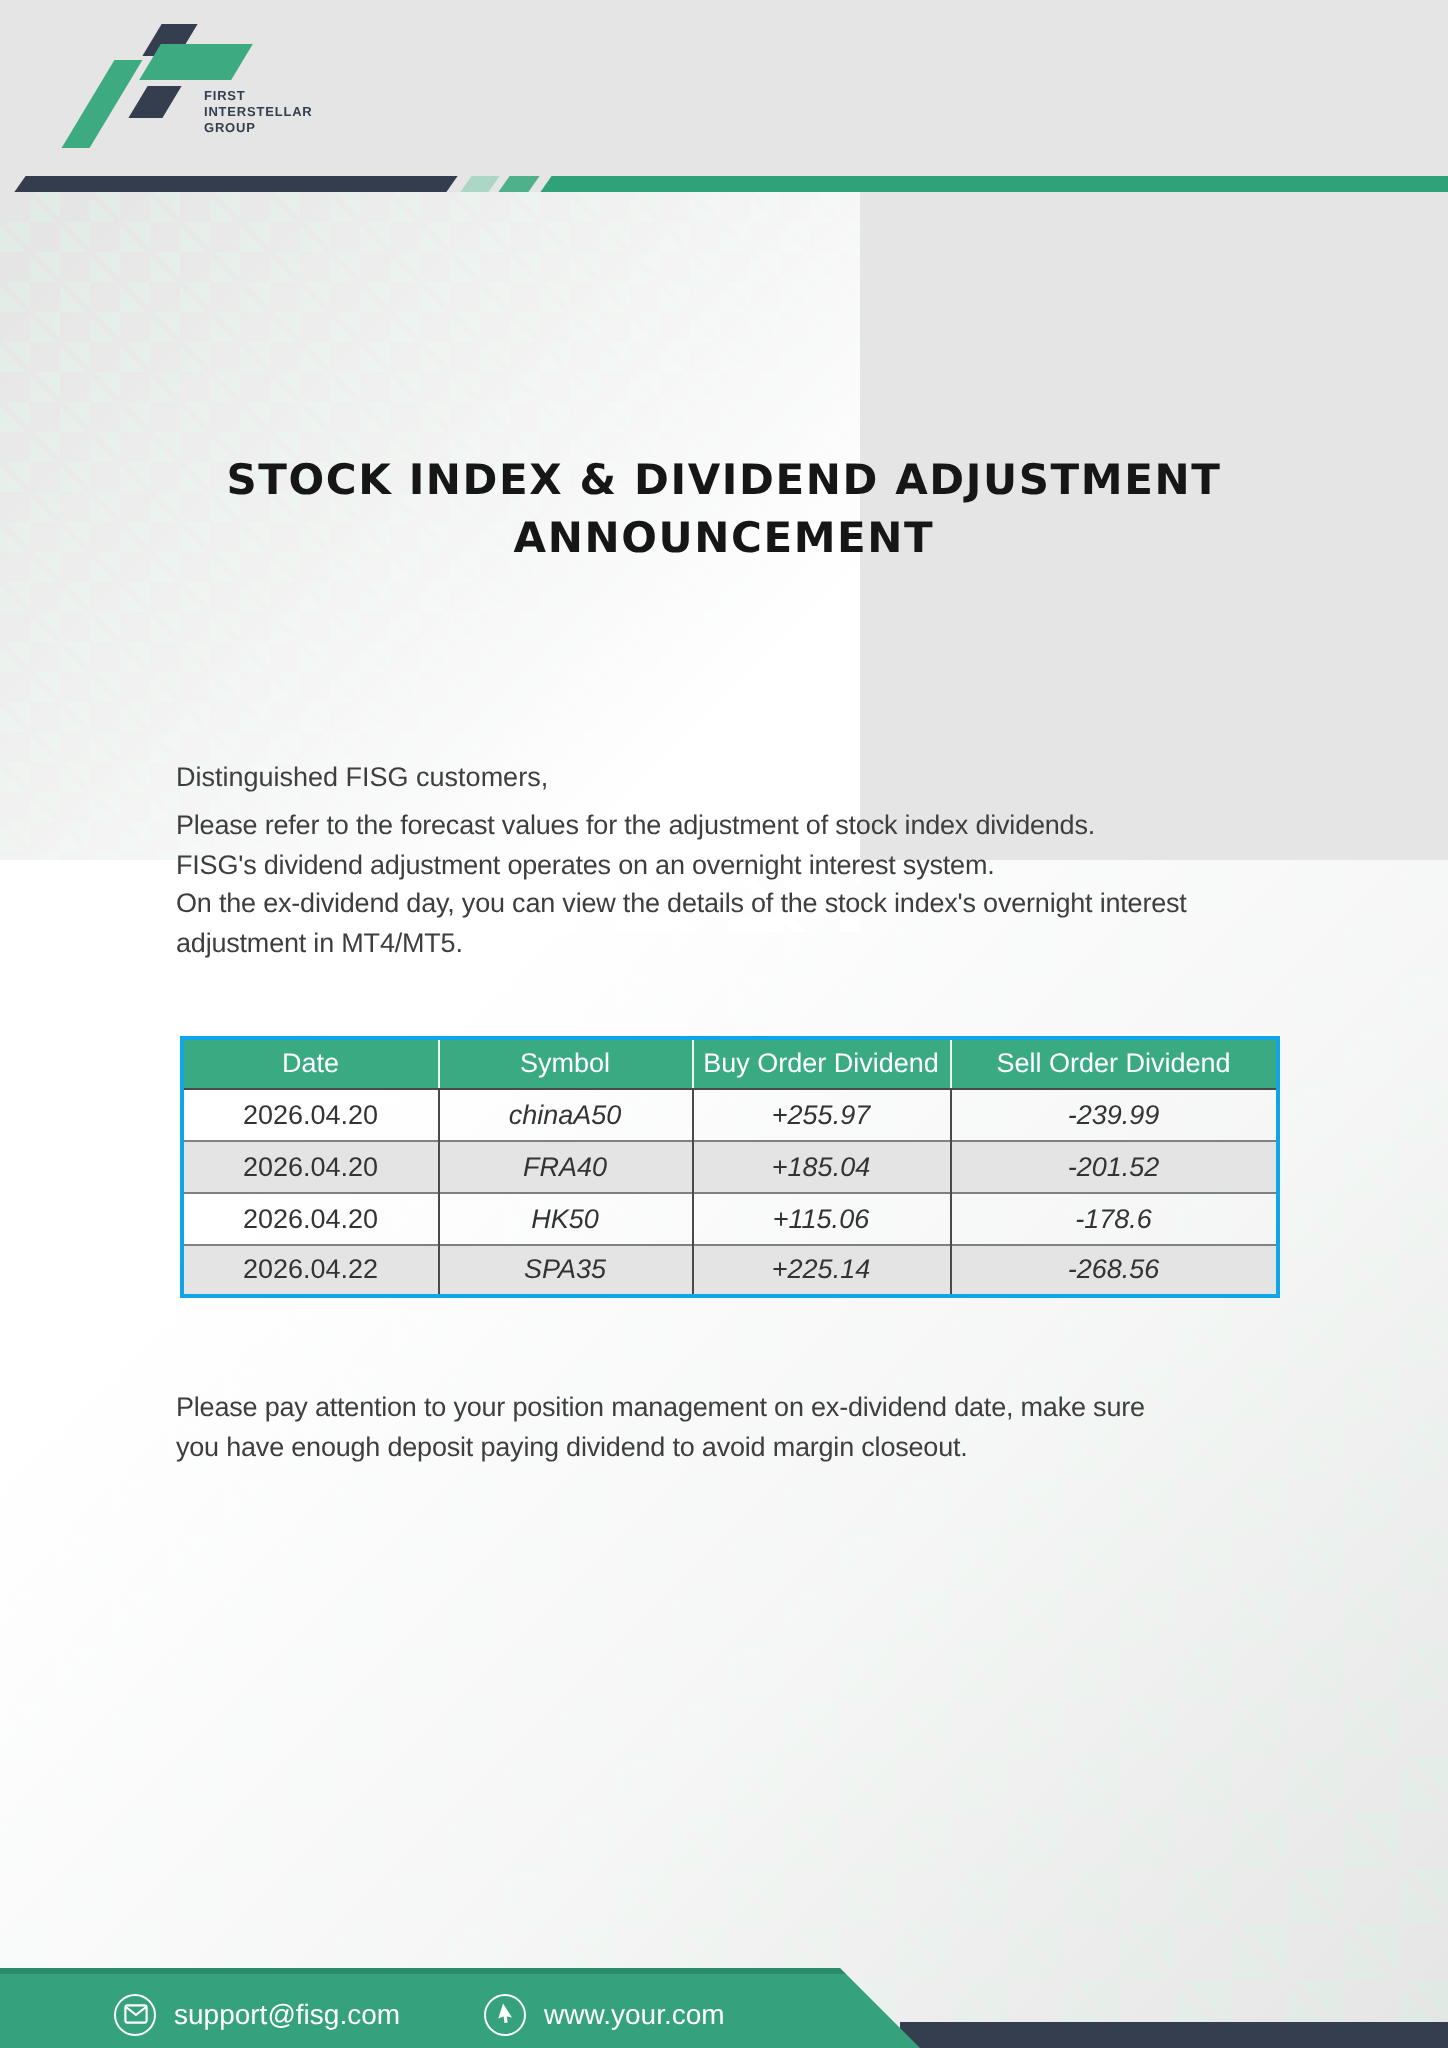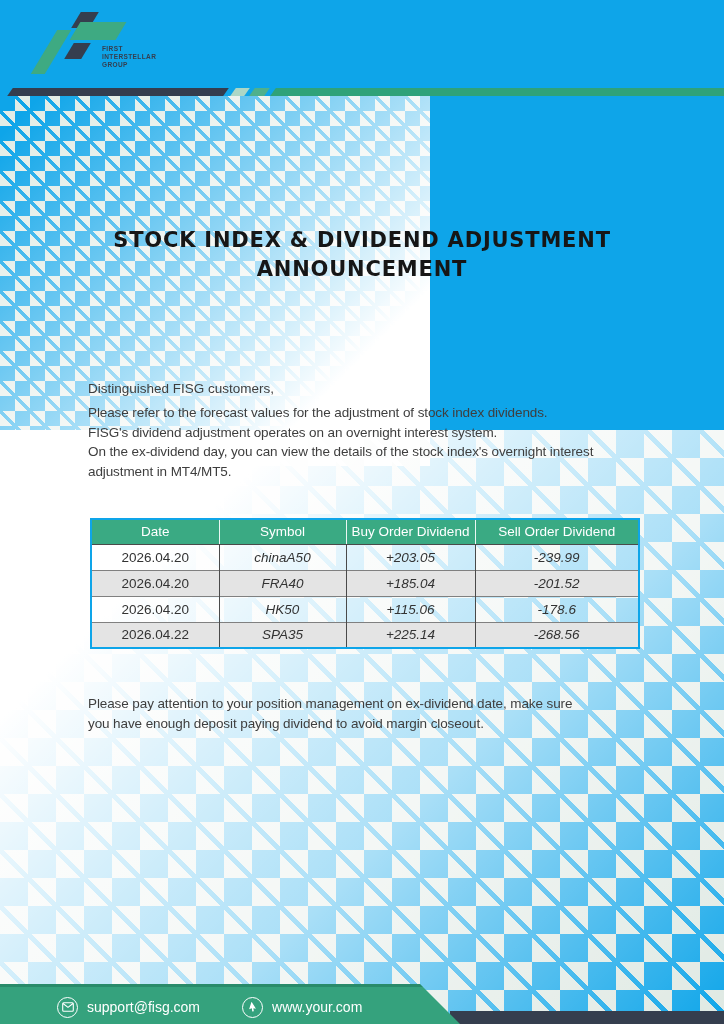--- a/index.html
+++ b/index.html
@@ -1,21 +1,21 @@
 <!DOCTYPE html>
 <html><head>
 <meta charset="utf-8">
 <style>
   * { margin:0; padding:0; box-sizing:border-box; }
   html,body { background:#ffffff; }
   body {
     width:724px; height:1024px; position:relative; overflow:hidden;
     font-family:"Liberation Sans", sans-serif; color:#3e3e3e;
   }
-  .page { position:absolute; inset:0; overflow:hidden; background:#0ea5e9; }
+  .page { position:absolute; inset:0; overflow:hidden; background:#e5e5e5; }
 
   
   .decor { position:absolute; z-index:0; pointer-events:none; }
   .decor-top {
     left:0; top:96px; width:430px; height:370px;
     background-image:
       linear-gradient(45deg, #e2ece6 21%, transparent 21%, transparent 79%, #e2ece6 79%),
       linear-gradient(45deg, #e2ece6 21%, transparent 21%, transparent 79%, #e2ece6 79%);
     background-size:30px 30px;
     background-position:0 0, 15px 15px;
@@ -167,21 +167,21 @@
           <th>Date</th>
           <th>Symbol</th>
           <th>Buy Order Dividend</th>
           <th>Sell Order Dividend</th>
         </tr>
       </thead>
       <tbody>
         <tr>
           <td>2026.04.20</td>
           <td>chinaA50</td>
-          <td>+203.05</td>
+          <td>+255.97</td>
           <td>-239.99</td>
         </tr>
         <tr>
           <td>2026.04.20</td>
           <td>FRA40</td>
           <td>+185.04</td>
           <td>-201.52</td>
         </tr>
         <tr>
           <td>2026.04.20</td>

